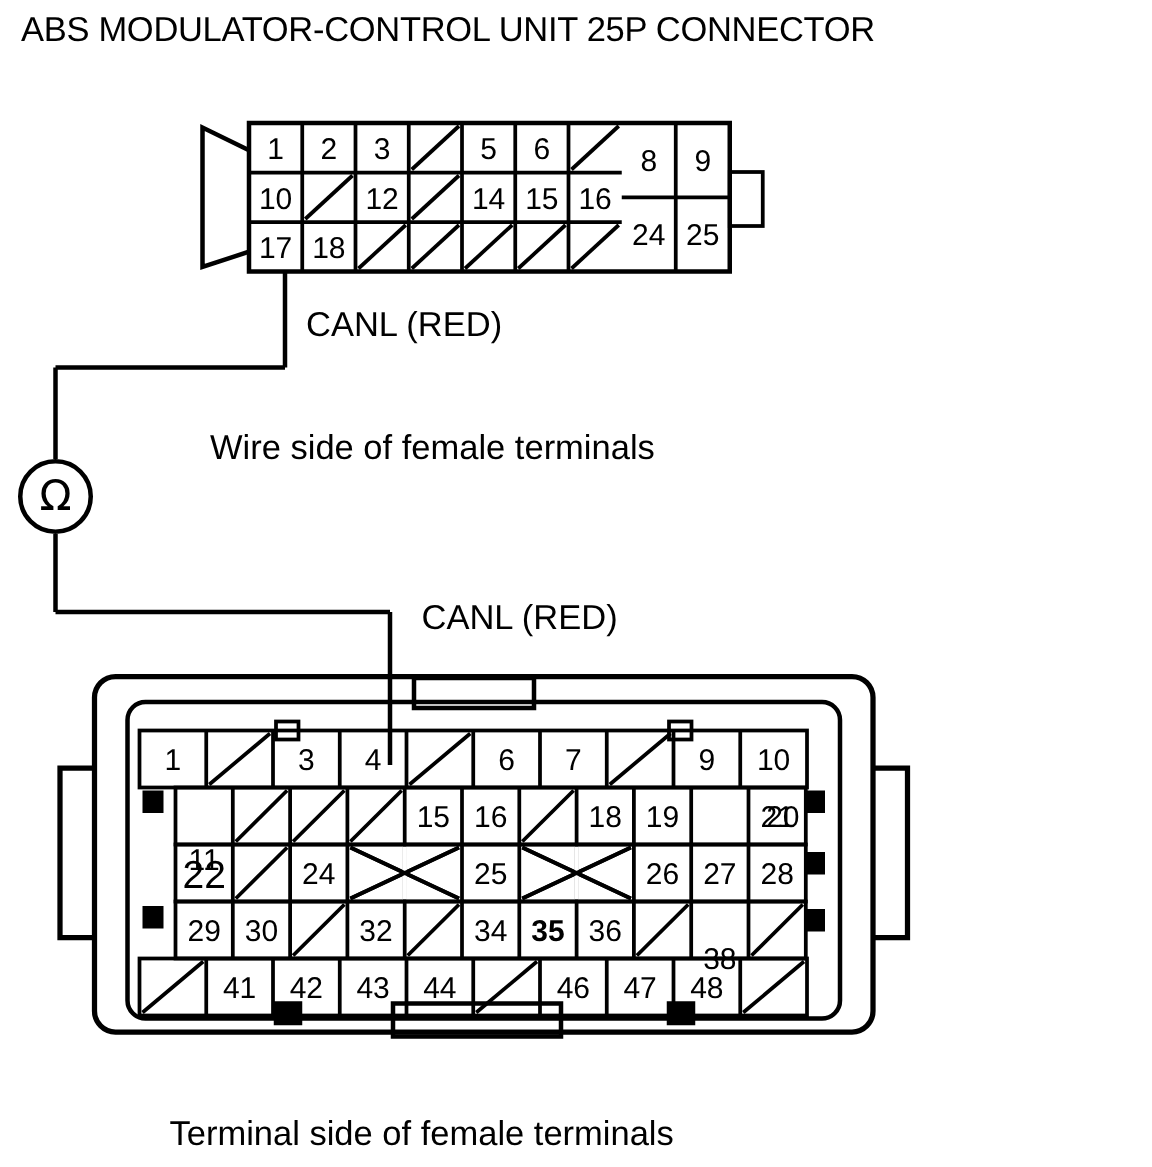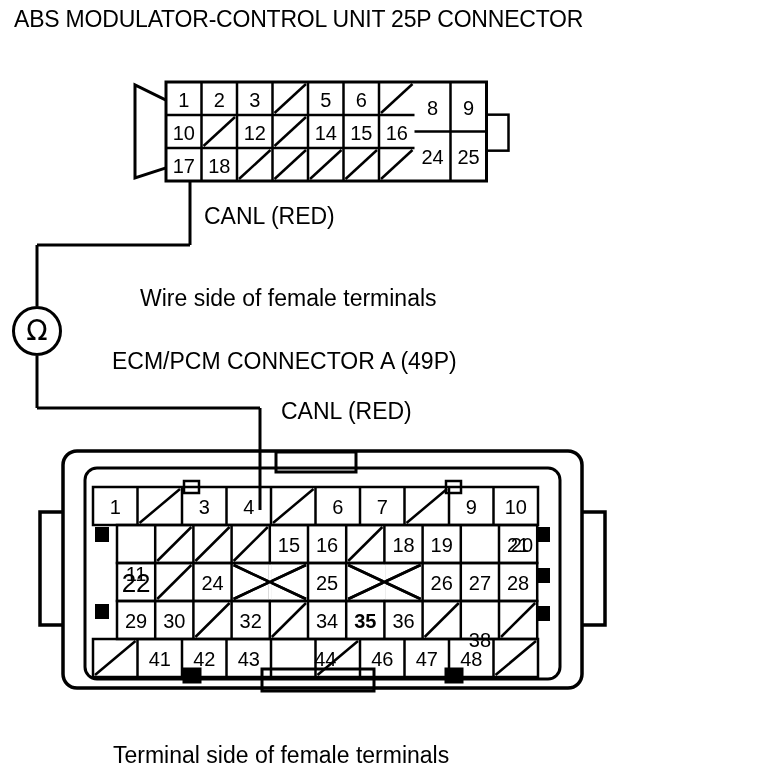--- a/index.html
+++ b/index.html
@@ -148,21 +148,20 @@
       <line x1="233.60000000000002" y1="599" x2="306" y2="565" stroke="#000000" stroke-width="2.5" stroke-linecap="butt"></line>
       <line x1="348.20000000000005" y1="565" x2="420.6" y2="599" stroke="#000000" stroke-width="2.5" stroke-linecap="butt"></line>
       <line x1="348.20000000000005" y1="599" x2="420.6" y2="565" stroke="#000000" stroke-width="2.5" stroke-linecap="butt"></line>
       <line x1="384.40000000000003" y1="564.5" x2="384.40000000000003" y2="599.5" stroke="#ffffff" stroke-width="3"></line>
       <line x1="348.20000000000005" y1="565" x2="420.6" y2="599" stroke="#000000" stroke-width="2.5" stroke-linecap="butt"></line>
       <line x1="348.20000000000005" y1="599" x2="420.6" y2="565" stroke="#000000" stroke-width="2.5" stroke-linecap="butt"></line>
     </svg>
 
   <div class="txt" id="lbl-canl-top">CANL (RED)</div>
   <div class="txt" id="lbl-wireside">Wire side of female terminals</div>
-  <div class="txt" id="lbl-ecm">ECM/PCM CONNECTOR A (49P)</div>
   <div class="txt" id="lbl-canl-bot">CANL (RED)</div>
   <div class="txt" id="lbl-termside">Terminal side of female terminals</div>
 
   <div class="ohm">
     <span>Ω</span>
   </div>
 
   <div id="nums25">
       <div class="cellnum" style="left: 183.75px; top: 99.5px; font-size: 20px;">1</div>
       <div class="cellnum" style="left: 219.25px; top: 99.5px; font-size: 20px;">2</div>
@@ -205,19 +204,19 @@
       <div class="cellnum" style="left: 136.1px; top: 621px; font-size: 20px;">29</div>
       <div class="cellnum" style="left: 174.3px; top: 621px; font-size: 20px;">30</div>
       <div class="cellnum" style="left: 250.7px; top: 621px; font-size: 20px;">32</div>
       <div class="cellnum" style="left: 327.1px; top: 621px; font-size: 20px;">34</div>
       <div class="cellnum" style="left: 365.3px; top: 621px; font-size: 20px; font-weight: bold;">35</div>
       <div class="cellnum" style="left: 403.5px; top: 621px; font-size: 20px;">36</div>
       <div class="cellnum" style="left: 479.9px; top: 621px; font-size: 20px; margin-top: 19px;">38</div>
       <div class="cellnum" style="left: 159.75px; top: 659px; font-size: 20px;">41</div>
       <div class="cellnum" style="left: 204.25px; top: 659px; font-size: 20px;">42</div>
       <div class="cellnum" style="left: 248.75px; top: 659px; font-size: 20px;">43</div>
-      <div class="cellnum" style="left: 293.25px; top: 659px; font-size: 20px; margin-left: 32px;">44</div>
+      <div class="cellnum" style="left: 293.25px; top: 659px; font-size: 20px;">44</div>
       <div class="cellnum" style="left: 382.25px; top: 659px; font-size: 20px;">46</div>
       <div class="cellnum" style="left: 426.75px; top: 659px; font-size: 20px;">47</div>
       <div class="cellnum" style="left: 471.25px; top: 659px; font-size: 20px;">48</div>
     </div>
 
 </div>
 
 </body></html>

